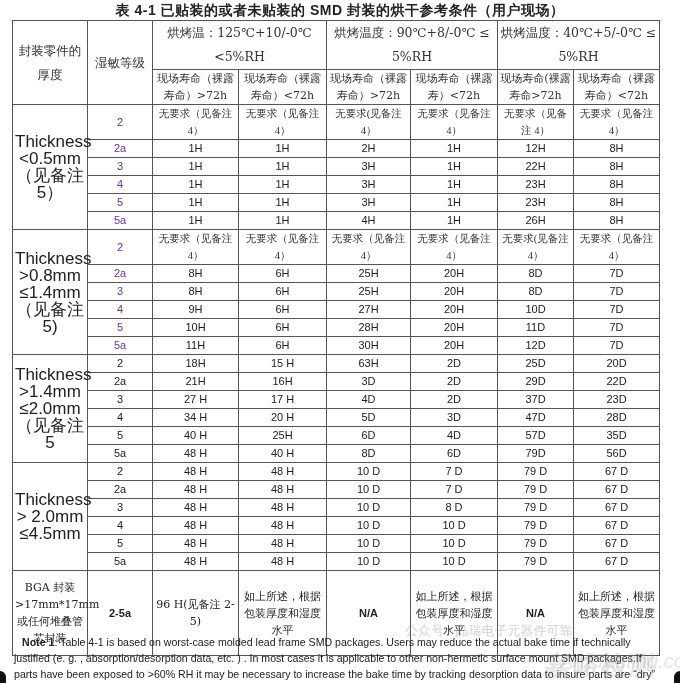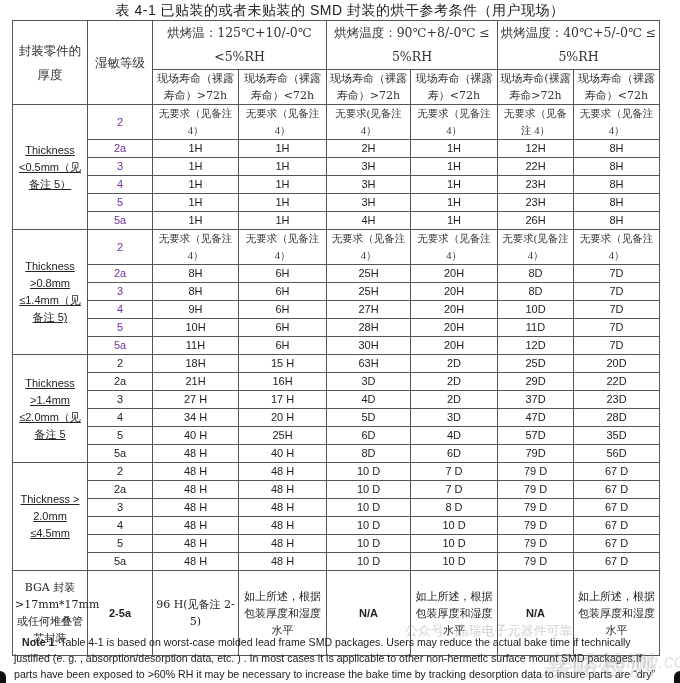--- a/index.html
+++ b/index.html
@@ -3,39 +3,39 @@
 <meta charset="utf-8">
 <style>
   html, body { margin: 0; padding: 0; }
   body {
     width: 680px; height: 683px; background: #ffffff; overflow: hidden;
     font-family: "Liberation Sans", "DejaVu Sans", sans-serif; color: #222;
     position: relative;
   }
   .title {
     position: absolute; left: 0; top: 2px; width: 680px; text-align: center;
-    font-size: 14px; font-weight: normal; color: #222; letter-spacing: 0.5px;
+    font-size: 14px; font-weight: bold; color: #222; letter-spacing: 0.5px;
   }
   table.bake {
     position: absolute; left: 12px; top: 20px;
     width: 647px; border-collapse: collapse; table-layout: fixed;
     font-size: 11px;
   }
   table.bake td, table.bake th {
     border: 1px solid #555; text-align: center; vertical-align: middle;
     padding: 0 2px; line-height: 17px; font-weight: normal;
   }
   table.bake th { font-size: 12.5px; line-height: 24px; color: #333; font-family: "DejaVu Serif", serif; }
   table.bake th.sub { font-size: 11px; line-height: 17px; }
   .bold { font-weight: bold !important; font-family: "Liberation Sans", sans-serif; }
   td.val { font-weight: bold; color: #222; height: 17px; }
   td.norq { font-family: Liberation Serif, serif; font-size: 10.5px; color: #333; height: 34px; }
   td.lvl { font-weight: bold; }
   td.lvl.purple { color: #7030A0; }
-  td.thk { font-size: 11px; line-height: 17px; color: #222; text-decoration: underline; }
+  td.thk { font-size: 17px; line-height: 17px; color: #222; }
   td.bga { font-size: 11px; line-height: 17px; height: 84px; }
   .cjk { font-family: "DejaVu Serif", serif; }
   .note {
     position: absolute; left: 14px; top: 634px; width: 650px;
     font-size: 10.6px; line-height: 16px; color: #222;
   }
   .note b { font-weight: bold; padding-left: 8px; }
   .watermark {
     position: absolute; left: 545px; top: 648px; font-size: 26px; color: rgba(150,150,150,0.25);
     font-weight: bold; letter-spacing: 2px; pointer-events: none;

